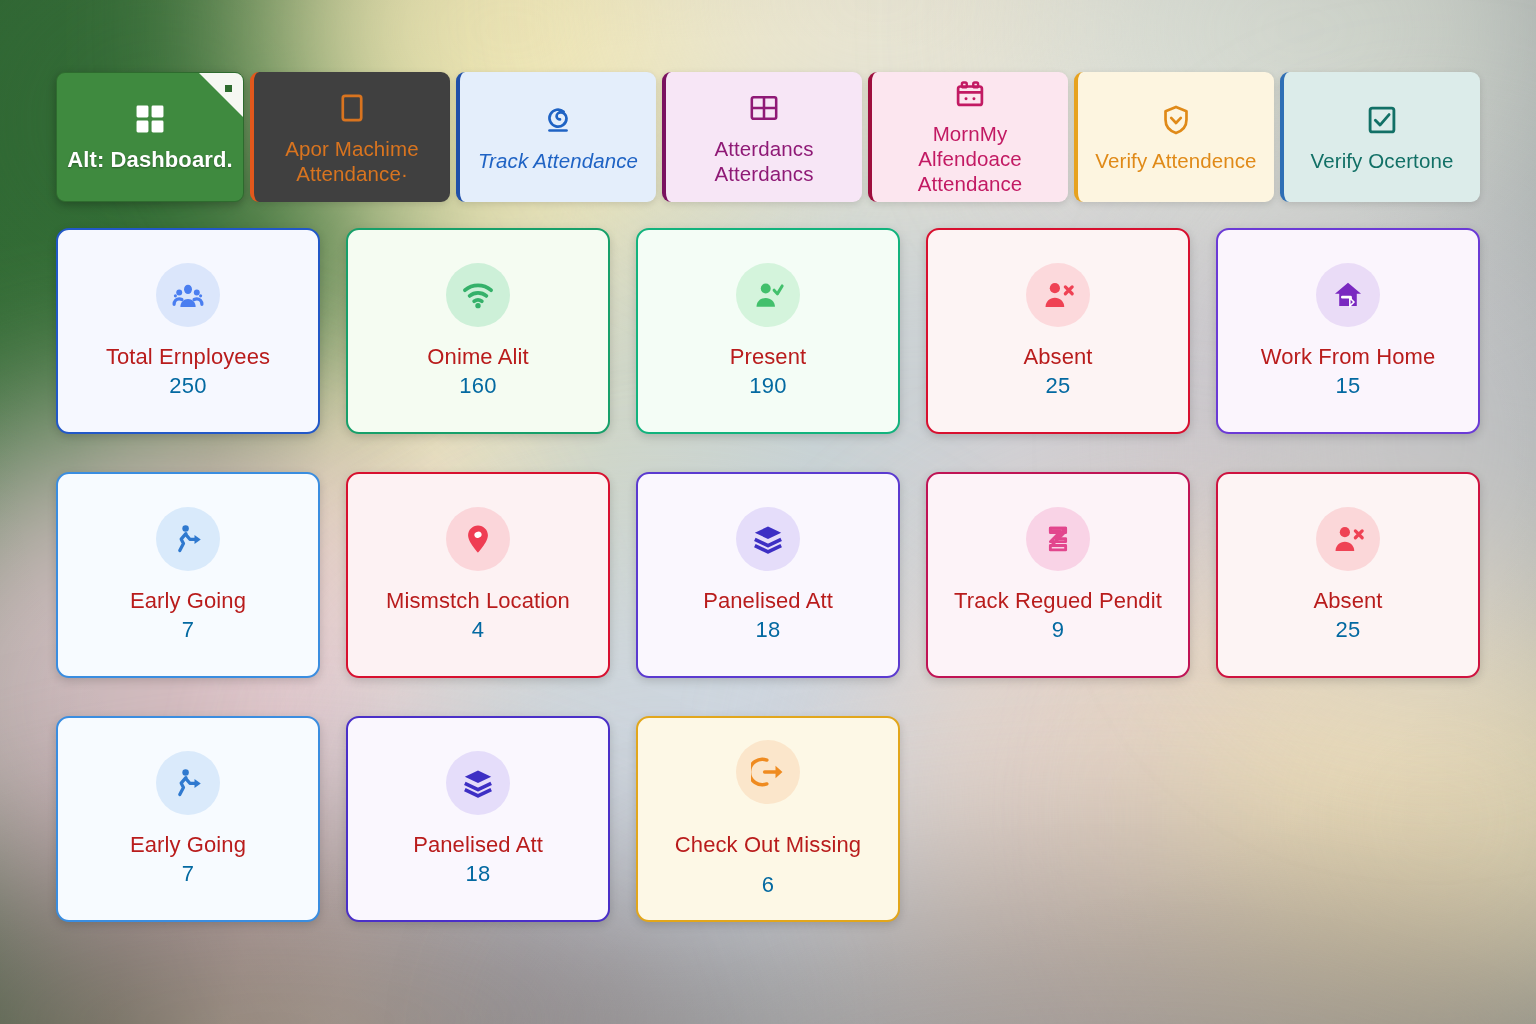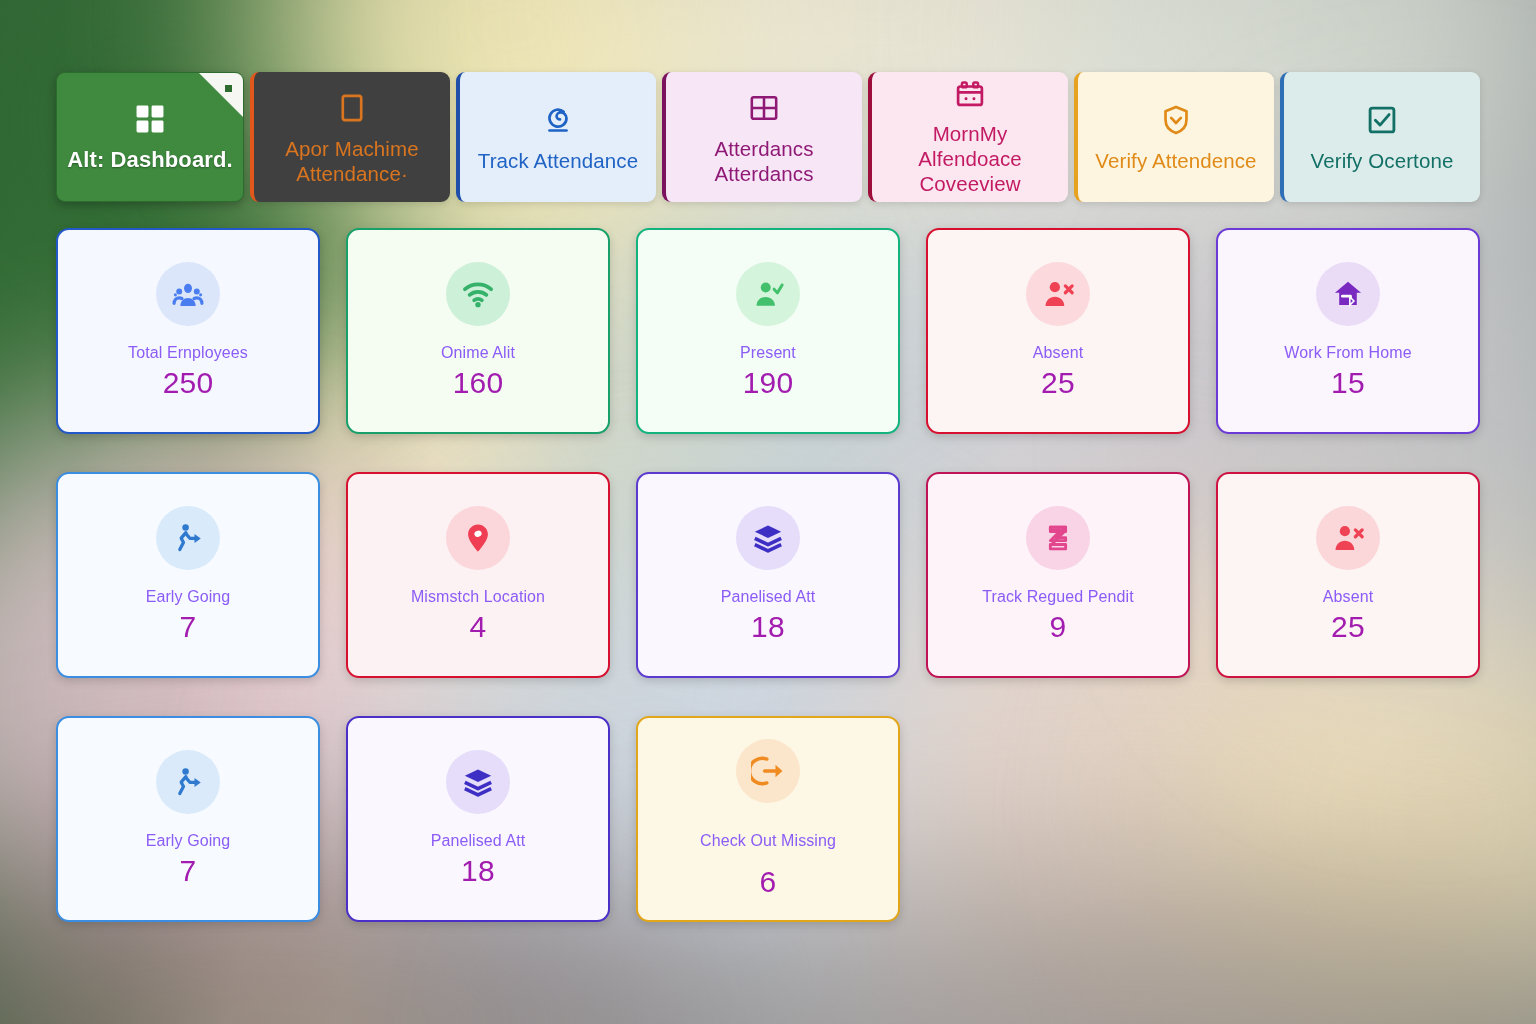--- a/index.html
+++ b/index.html
@@ -115,29 +115,29 @@
     padding: 14px 10px;
     box-shadow: 0 3px 10px rgba(0,0,0,.16);
   }
   .card .c-iconwrap {
     width: 64px; height: 64px;
     border-radius: 50%;
     display: flex; align-items: center; justify-content: center;
     margin-bottom: 14px;
   }
   .card .c-label {
-    font-size: 16px;
-    color: #8b5cf6;
+    font-size: 22px;
+    color: #b91c1c;
     text-align: center;
     letter-spacing: .1px;
     line-height: 1.2;
   }
   .card .c-value {
-    font-size: 30px;
-    color: #a21caf;
+    font-size: 22px;
+    color: #0369a1;
     letter-spacing: .2px;
   }
   svg { display: block; }
 </style>
 </head>
 <body>
 
 <div class="bg-layer bg-base"></div>
 <div class="bg-layer">
   <div class="bg-blob b1"></div>
@@ -171,21 +171,21 @@
         <span class="dogear-dot"></span>
       </div>
       <div class="tab sided" style="background: #404040; border-left-color: rgb(226, 88, 28);">
         <span class="t-icon">
           <svg width="34" height="34" viewBox="0 0 24 24">
             <rect x="5.5" y="3.5" width="13" height="17" rx="1.6" fill="none" stroke="#d9741f" stroke-width="1.9"></rect>
           </svg>
         </span>
         <span class="t-label" style="color: rgb(217, 116, 31);">Apor Machime Attendance·</span>
       </div>
-      <div class="tab sided" style="background: rgb(228, 238, 251); border-left-color: rgb(31, 79, 168);">
+      <div class="tab sided" style="background: rgb(228, 238, 251); border-left-color: rgb(31, 79, 168); font-style: italic;">
         <span class="t-icon">
           <svg width="34" height="34" viewBox="0 0 24 24">
             <path d="M16 6.2a6 6 0 1 0 2 4.5c0-2.4-2.2-4.1-4-4.1-1.5 0-3 1.1-3 2.7 0 1.4 1.2 2.3 2.4 2.3" fill="none" stroke="#1f63c4" stroke-width="1.9" stroke-linecap="round"></path>
             <line x1="6" y1="19.4" x2="18" y2="19.4" stroke="#1f63c4" stroke-width="1.9" stroke-linecap="round"></line>
           </svg>
         </span>
         <span class="t-label" style="color: rgb(31, 99, 196);">Track Attendance</span>
       </div>
       <div class="tab sided" style="background: rgb(247, 230, 246); border-left-color: rgb(122, 18, 96);">
         <span class="t-icon">
@@ -201,21 +201,21 @@
         <span class="t-icon">
           <svg width="34" height="34" viewBox="0 0 24 24">
             <rect x="3.6" y="6" width="16.8" height="13" rx="1.6" fill="none" stroke="#c21a63" stroke-width="1.9"></rect>
             <line x1="3.6" y1="10.2" x2="20.4" y2="10.2" stroke="#c21a63" stroke-width="1.9"></line>
             <rect x="6.3" y="3.2" width="3.4" height="3.4" rx="1" fill="none" stroke="#c21a63" stroke-width="1.7"></rect>
             <rect x="14.3" y="3.2" width="3.4" height="3.4" rx="1" fill="none" stroke="#c21a63" stroke-width="1.7"></rect>
             <circle cx="9.2" cy="14.6" r="1.05" fill="#c21a63"></circle>
             <circle cx="14.8" cy="14.6" r="1.05" fill="#c21a63"></circle>
           </svg>
         </span>
-        <span class="t-label" style="color: rgb(194, 26, 99);">MornMy Alfendoace Coveeview</span>
+        <span class="t-label" style="color: rgb(194, 26, 99);">MornMy Alfendoace Attendance</span>
       </div>
       <div class="tab sided" style="background: rgb(253, 245, 224); border-left-color: rgb(231, 162, 31);">
         <span class="t-icon">
           <svg width="34" height="34" viewBox="0 0 24 24">
             <path d="M12 2.8 4.6 5.8v6.1c0 4.6 3.1 7.9 7.4 9.3 4.3-1.4 7.4-4.7 7.4-9.3V5.8z" fill="none" stroke="#e08a18" stroke-width="1.9" stroke-linejoin="round"></path>
             <path d="M8.6 10.5 12 14.1l3.4-3.6" fill="none" stroke="#e08a18" stroke-width="1.9" stroke-linecap="round" stroke-linejoin="round"></path>
           </svg>
         </span>
         <span class="t-label" style="color: rgb(224, 138, 24);">Verify Attendence</span>
       </div>

